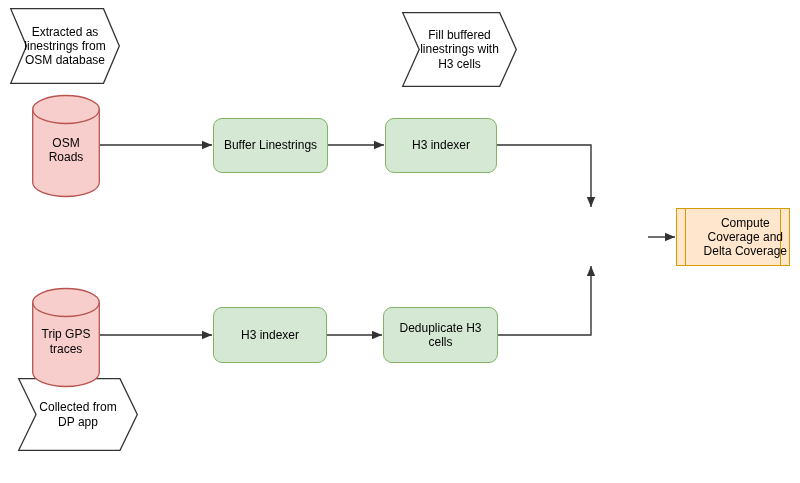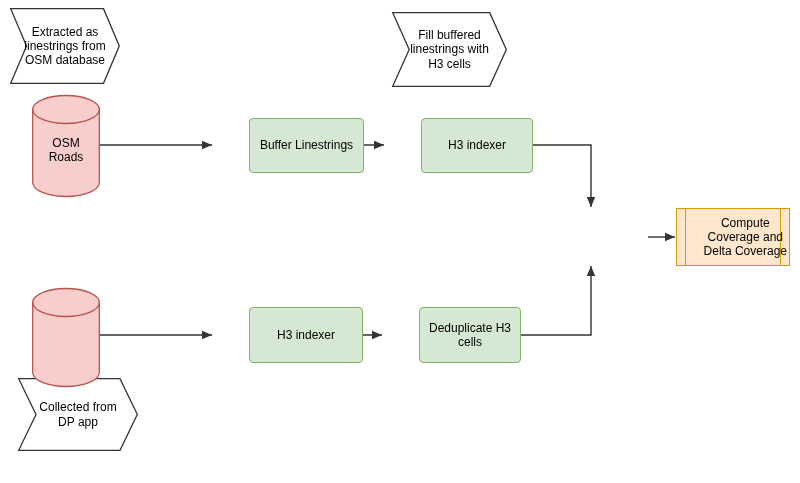--- a/index.html
+++ b/index.html
@@ -14,21 +14,21 @@
   body{background:var(--canvas-bg);font-family:"Liberation Sans","DejaVu Sans",sans-serif;}
   .canvas{position:relative;width:800px;height:483px;background:var(--canvas-bg);overflow:hidden;}
   .edges-layer{position:absolute;left:0;top:0;width:800px;height:483px;pointer-events:none;}
   .edges-layer path{fill:none;stroke:var(--edge-color);stroke-width:1.4;}
   .node{position:absolute;display:flex;align-items:center;justify-content:center;
         text-align:center;font-size:12px;line-height:1.17;color:var(--text-color);
         box-sizing:border-box;}
   .label{position:relative;z-index:1;white-space:pre-line;padding:0 2px;}
   .shape{position:absolute;left:0;top:0;width:100%;height:100%;overflow:visible;}
   .shape polygon,.shape path{stroke-width:1.3;}
-  .process{background:var(--process-fill);border:1px solid var(--process-stroke);border-radius:4px;margin-left:36px;}
+  .process{background:var(--process-fill);border:1px solid var(--process-stroke);border-radius:9px;}
   .output{background:var(--output-fill);border:1px solid var(--output-stroke);justify-content:flex-end;}
   .bar{position:absolute;top:0;bottom:0;width:0;border-left:1px solid var(--output-stroke);}
   .bar-left{left:8px;}
   .bar-right{right:8px;}
   .cyl .label{padding-top:8px;}
 </style>
 </head>
 <body>
 
 <div class="canvas">
@@ -50,21 +50,21 @@
 
   <div class="node step" style="left:10px;top:8px;width:110px;height:76px">
     <svg class="shape" viewBox="0 0 110 76">
       <polygon points="0.7,0.7 93.5,0.7 109.3,38 93.5,75.3 0.7,75.3 16.5,38" style="fill:var(--annotation-fill);stroke:var(--annotation-stroke)"></polygon>
     </svg>
     <span class="label">Extracted as
 linestrings from
 OSM database</span>
   </div>
 
-  <div class="node step" style="left:392px;top:12px;width:115px;height:75px">
+  <div class="node step" style="left:402px;top:12px;width:115px;height:75px">
     <svg class="shape" viewBox="0 0 115 75">
       <polygon points="0.7,0.7 97.7,0.7 114.3,37.5 97.7,74.3 0.7,74.3 17.2,37.5" style="fill:var(--annotation-fill);stroke:var(--annotation-stroke)"></polygon>
     </svg>
     <span class="label">Fill buffered
 linestrings with
 H3 cells</span>
   </div>
 
   <div class="node step" style="left:18px;top:378px;width:120px;height:73px">
     <svg class="shape" viewBox="0 0 120 73">
@@ -80,35 +80,37 @@
       <path d="M0.7 14.5 A33.3 14 0 0 0 67.3 14.5" style="fill:none;stroke:var(--database-stroke)"></path>
     </svg>
     <span class="label">OSM Roads</span>
   </div>
 
   <div class="node cyl" style="left:32px;top:288px;width:68px;height:99px">
     <svg class="shape" viewBox="0 0 68 99">
       <path d="M0.7 14.5 A33.3 14 0 0 1 67.3 14.5 V84.5 A33.3 14 0 0 1 0.7 84.5 Z" style="fill:var(--database-fill);stroke:var(--database-stroke)"></path>
       <path d="M0.7 14.5 A33.3 14 0 0 0 67.3 14.5" style="fill:none;stroke:var(--database-stroke)"></path>
     </svg>
+    <span class="label">Trip GPS
+traces</span>
   </div>
 
   <div class="node process" style="left:213px;top:118px;width:115px;height:55px">
     <span class="label">Buffer Linestrings</span>
   </div>
 
   <div class="node process" style="left:385px;top:118px;width:112px;height:55px">
     <span class="label">H3 indexer</span>
   </div>
 
   <div class="node process" style="left:213px;top:307px;width:114px;height:56px">
     <span class="label">H3 indexer</span>
   </div>
 
-  <div class="node process" style="left:383px;top:307px;width:102px;height:56px">
+  <div class="node process" style="left:383px;top:307px;width:115px;height:56px">
     <span class="label">Deduplicate H3 cells</span>
   </div>
 
 
   <div class="node output" style="left:676px;top:208px;width:114px;height:58px">
     <div class="bar bar-left"></div>
     <div class="bar bar-right"></div>
     <span class="label">Compute
 Coverage and
 Delta Coverage</span>

